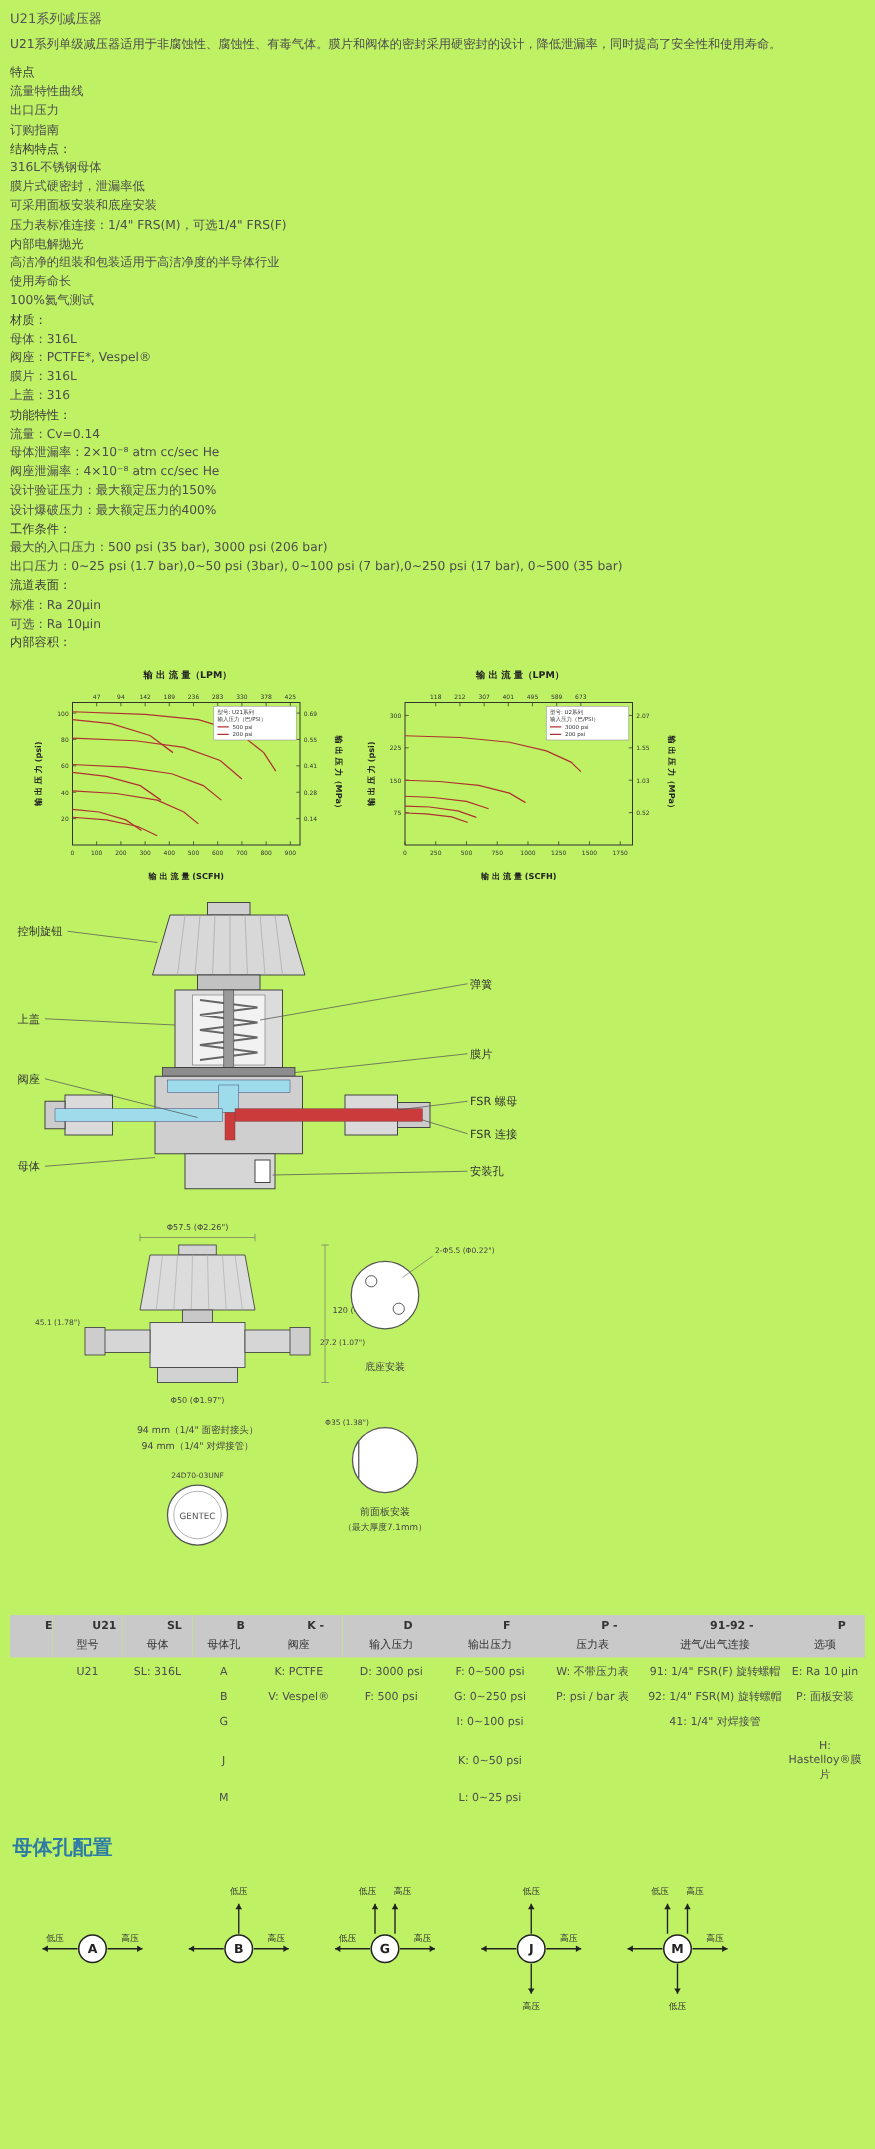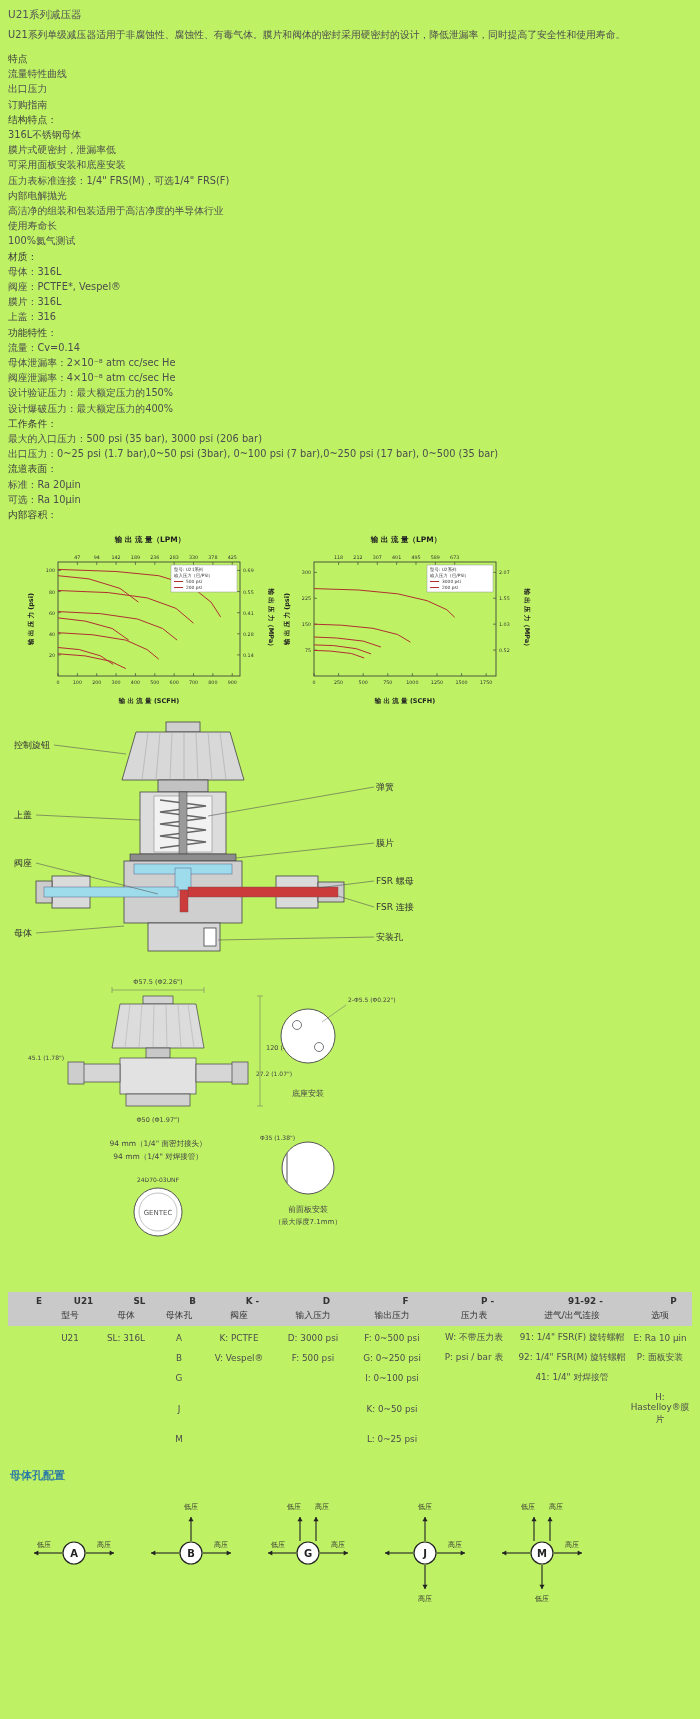--- a/index.html
+++ b/index.html
@@ -2,31 +2,31 @@
 <html><head>
 <meta charset="utf-8">
 <style>
   html,body{margin:0;padding:0;}
   body{width:700px;background:#fff;font-family:"DejaVu Sans","Liberation Sans",sans-serif;color:#4d4d4d;}
   .page{position:relative;width:700px;height:1719px;padding:8px 8px 0 8px;box-sizing:border-box;overflow:hidden;background:#bef264;}
   .title{font-size:10.5px;color:#555;margin:0 0 7px 0;font-weight:normal;}
   .intro{font-size:9.8px;margin:0 0 9px 0;white-space:nowrap;}
   .tline{font-size:9.8px;line-height:15.2px;white-space:nowrap;}
   .thead{font-weight:normal;color:#3a3a3a;}
-  .charts-row{display:flex;gap:4px;margin:10px 0 0 16px;}
+  .charts-row{display:flex;gap:14px;margin:10px 0 0 16px;}
   svg text{font-family:"DejaVu Sans","Liberation Sans",sans-serif;}
   .cross-wrap{margin-top:6px;}
   .dims-wrap{margin-top:2px;}
   .order-table{border-collapse:collapse;table-layout:fixed;width:684px;margin:16px 0 0 0;}
   .order-table th,.order-table td{font-size:8.8px;text-align:center;padding:2px 1px;overflow:hidden;}
   .order-table thead th{background:#c9c9c9;}
   .code-row th{font-weight:bold;color:#333;padding-top:4px;padding-left:28px;}
   .label-row th{font-weight:normal;color:#333;padding-bottom:4px;text-align:center;}
   .order-table td{color:#4d4d4d;padding-top:6px;}
-  .ports-heading{color:#2e7ca5;font-weight:bold;font-size:11px;margin:22px 0 4px 2px;}
+  .ports-heading{color:#2e7ca5;font-weight:bold;font-size:16px;margin:22px 0 4px 2px;}
   .ports-row{display:flex;width:580px;margin-left:10px;justify-content:space-between;}
 </style>
 </head>
 <body>
 
 <div class="page">
 
   <div class="title">U21系列减压器</div>
   <div class="intro">U21系列单级减压器适用于非腐蚀性、腐蚀性、有毒气体。膜片和阀体的密封采用硬密封的设计，降低泄漏率，同时提高了安全性和使用寿命。</div>
 

